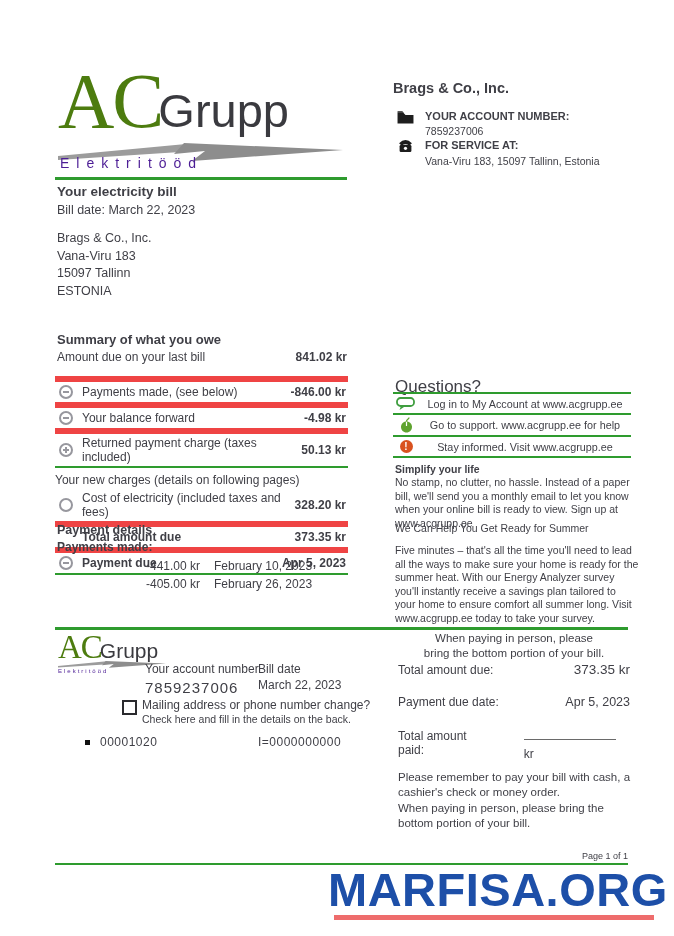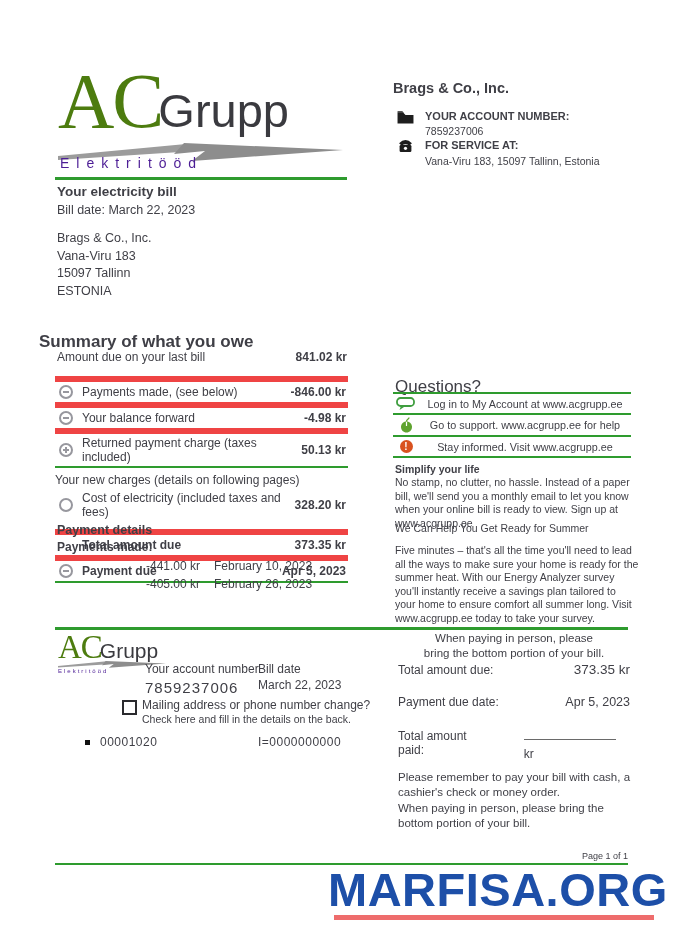--- a/index.html
+++ b/index.html
@@ -99,21 +99,21 @@
   <div class="abs bold" style="left:57px;top:184px;font-size:13.5px;">Your electricity bill</div>
   <div class="abs t12" style="left:57px;top:202px;">Bill date: March 22, 2023</div>
 
   <div class="abs t12" style="left:57px;top:230px;">
     <div>Brags &amp; Co., Inc.</div>
     <div>Vana-Viru 183</div>
     <div>15097 Tallinn</div>
     <div>ESTONIA</div>
   </div>
 
-  <div class="abs bold" style="left:39px;top:332px;font-size:17px;">Summary of what you owe</div>
+  <div class="abs bold" style="left:57px;top:332px;font-size:13px;">Summary of what you owe</div>
   <div class="abs" style="left:57px;top:350px;width:290px;display:flex;justify-content:space-between;">
     <span style="font-size:12px;">Amount due on your last bill</span>
     <span style="font-size:12px;font-weight:700;">841.02 kr</span>
   </div>
 
   <div class="abs sum-table" style="left:55px;top:376px;">
     <div class="srow bt">
       <span class="icon-cell">
           <span class="ci minus"></span>
         </span>
@@ -128,21 +128,21 @@
       <span class="val">-4.98 kr</span>
     </div>
     <div class="srow bt bb">
       <span class="icon-cell">
           <span class="ci plus"></span>
         </span>
       <span class="lbl">Returned payment charge (taxes included)</span>
       <span class="val">50.13 kr</span>
     </div>
     <div style="padding:5px 0 2px 0;font-size:12px;">Your new charges (details on following pages)</div>
-    <div class="srow" style="padding-bottom:10px;">
+    <div class="srow" style="padding-bottom:2px;">
       <span class="icon-cell">
           <span class="ci"></span>
         </span>
       <span class="lbl">Cost of electricity (included taxes and fees)</span>
       <span class="val">328.20 kr</span>
     </div>
     <div class="srow bt">
       <span class="icon-cell"></span>
       <span class="lbl bold">Total amount due</span>
       <span class="val">373.35 kr</span>

